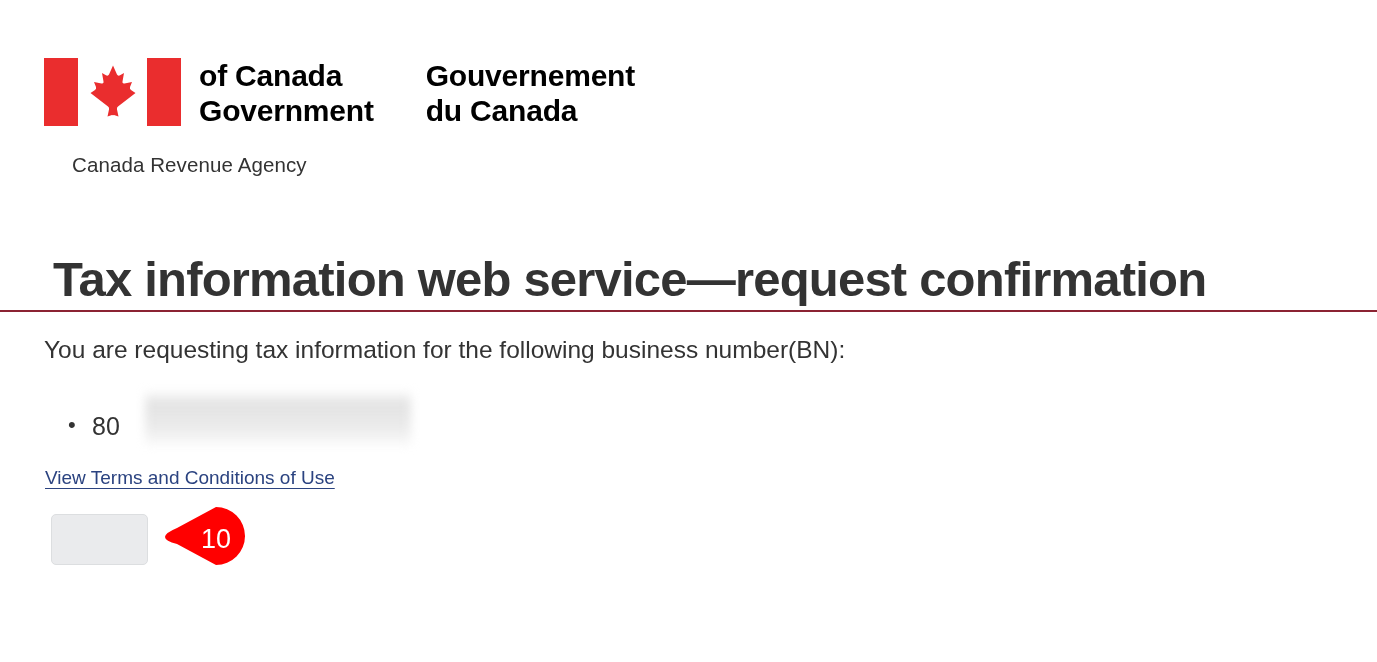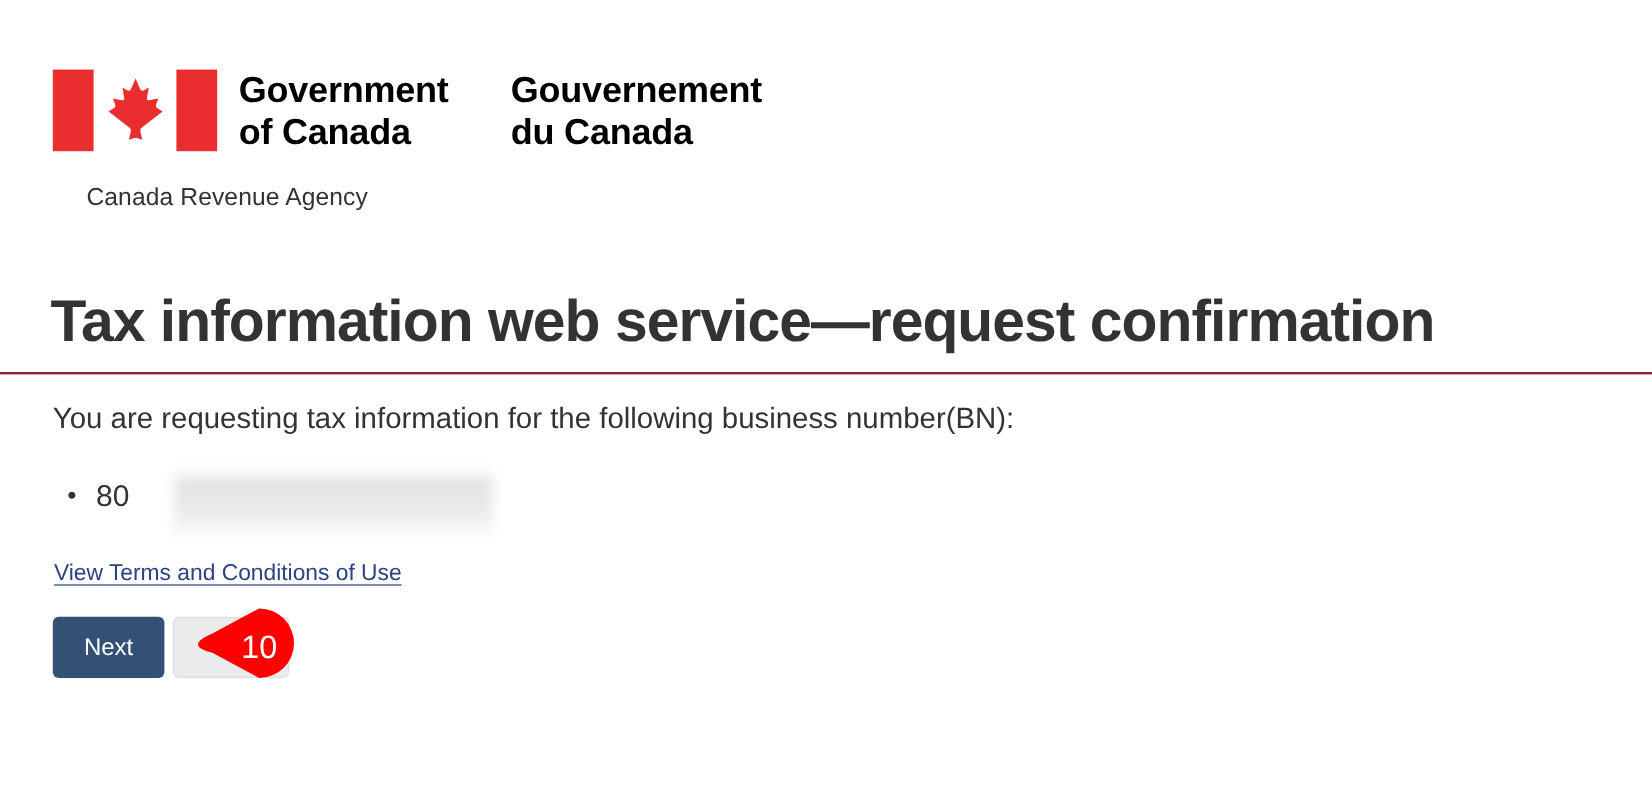--- a/index.html
+++ b/index.html
@@ -80,21 +80,21 @@
     font-weight: normal;
     letter-spacing: 0.1px;
     margin-left: 28px;
   }
 
   
   .page-title {
     position: absolute;
     left: 42px;
     top: 238px;
-    margin: 0;
+    margin: 11px;
     font-size: 49px;
     line-height: 60px;
     font-weight: bold;
     color: #333333;
     letter-spacing: -0.8px;
     white-space: nowrap;
   }
   .title-rule {
     position: absolute;
     left: 0;
@@ -112,21 +112,21 @@
     font-size: 24.5px;
     line-height: 32px;
     color: #333333;
     white-space: nowrap;
   }
 
   .bn-list {
     position: absolute;
     left: 44px;
     top: 398px;
-    margin: 0;
+    margin: 12px;
     padding: 0 0 0 36px;
     list-style: none;
   }
   .bn-list li {
     position: relative;
     font-size: 25px;
     line-height: 32px;
     color: #333333;
   }
   .bn-list li::before {
@@ -239,22 +239,22 @@
     <div class="flag">
       <div class="bar left"></div>
       <div class="bar right"></div>
       <svg class="leaf" viewBox="0 0 100 110">
         <path fill="#EA2D2E" d="M50 2 L58 20 Q60 24 65 21 L72 17 L69 34 Q68 39 73 38 L88 35 L84 45 Q83 49 86 51 L95 57 L60 84 Q57 86 58 90 L61 104 L52 101 Q50 100 50 103 L50 110 L50 110 L50 103 Q50 100 48 101 L39 104 L42 90 Q43 86 40 84 L5 57 L14 51 Q17 49 16 45 L12 35 L27 38 Q32 39 31 34 L28 17 L35 21 Q40 24 42 20 Z"></path>
       </svg>
     </div>
 
     <div class="wordmark">
       <div class="wm-col en">
+        <div>of Canada</div>
         <div>Government</div>
-        <div>of Canada</div>
       </div>
       <div class="wm-col fr">
         <div>Gouvernement</div>
         <div>du Canada</div>
       </div>
     </div>
   </div>
 
   <div class="dept-name">Canada Revenue Agency</div>
 
@@ -266,21 +266,20 @@
   <ul class="bn-list">
     <li>
       <span>80</span>
     </li>
   </ul>
   <div class="bn-redacted"></div>
 
   <a class="terms-link" href="#">View Terms and Conditions of Use</a>
 
   <div class="btn-row">
-    <button class="btn btn-primary">Next</button>
     <button class="btn btn-secondary"></button>
   </div>
 
   <div class="marker">
     <svg width="97" height="62" viewBox="0 0 97 62">
       <path fill="#FF0000" d="M61 2 A29 29 0 1 1 61 60 L22 39 Q-2 33 22 23 Z"></path>
     </svg>
     <span class="marker-num">10</span>
   </div>
 

